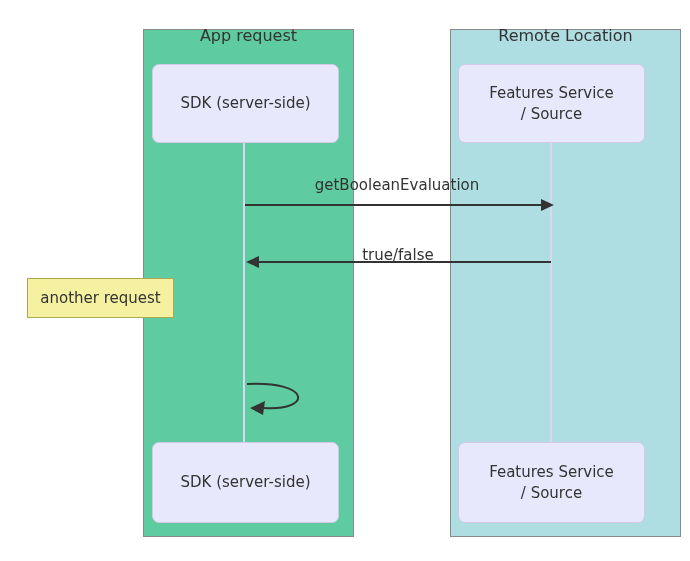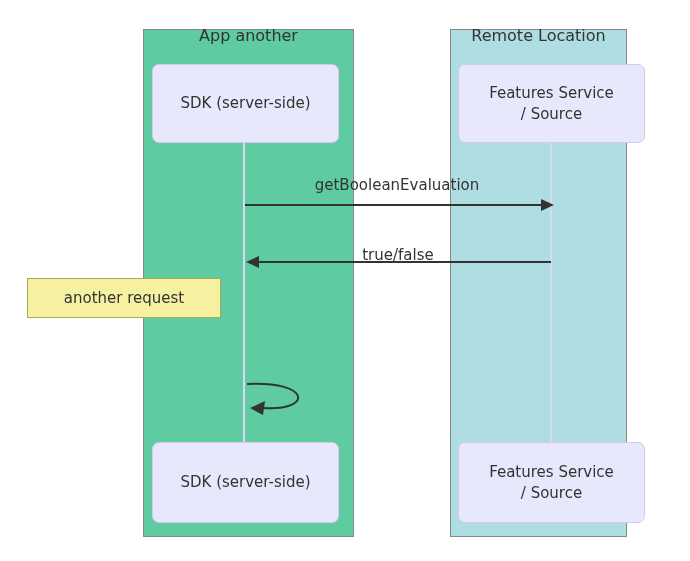--- a/index.html
+++ b/index.html
@@ -19,21 +19,21 @@
   .cluster {
     position: absolute;
     border: 1px solid var(--cluster-border, #888);
     box-sizing: border-box;
   }
   #app-cluster {
     left: 143px; top: 29px; width: 211px; height: 508px;
     background: var(--app-cluster-fill, #5fcba0);
   }
   #remote-cluster {
-    left: 450px; top: 29px; width: 177px; height: 508px;
+    left: 450px; top: 29px; width: 231px; height: 508px;
     background: var(--remote-cluster-fill, #aedee2);
   }
   .cluster-label {
     position: absolute;
     top: -4px;
     left: 0;
     width: 100%;
     text-align: center;
     font-size: 16px;
     font-weight: 400;
@@ -73,37 +73,37 @@
     position: absolute;
     transform: translateX(-50%);
     font-size: 15px;
     white-space: nowrap;
   }
   #msg-call-label  { left: 397px; top: 176px; }
   #msg-reply-label { left: 398px; top: 246px; }
   #msg-cache-label { left: 245px; top: 351px; }
   #note-box {
     position: absolute;
-    left: 27px; top: 278px; width: 194px; height: 40px;
+    left: 27px; top: 278px; width: 147px; height: 40px;
     background: var(--note-fill, #f6f1a1);
     border: 1px solid var(--note-border, #a8a858);
     box-sizing: border-box;
     display: flex;
     align-items: center;
     justify-content: center;
     font-size: 15px;
   }
 </style>
 </head>
 <body>
 
 <div id="canvas">
 
   <div class="cluster" id="app-cluster">
-    <div class="cluster-label">App another</div>
+    <div class="cluster-label">App request</div>
   </div>
 
   <div class="cluster" id="remote-cluster">
     <div class="cluster-label">Remote Location</div>
   </div>
 
   <div class="lifeline" id="lifeline-sdk"></div>
   <div class="lifeline" id="lifeline-features"></div>
 
   <div class="actor" id="actor-sdk-top">

